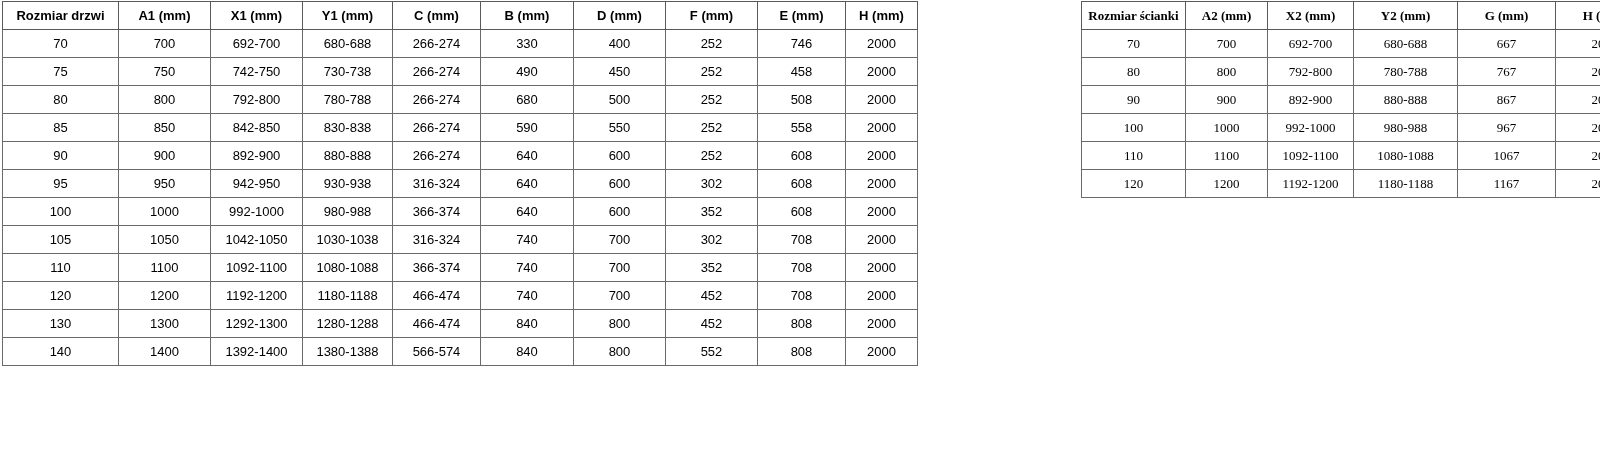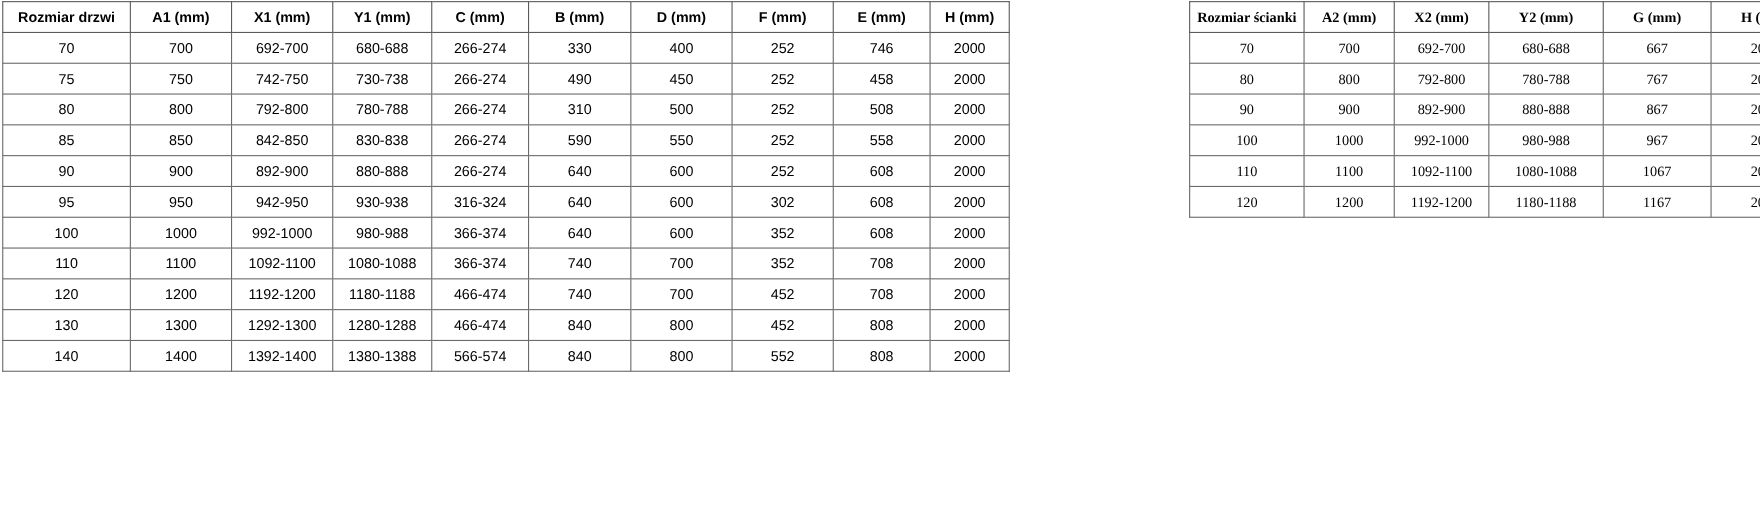--- a/index.html
+++ b/index.html
@@ -107,21 +107,21 @@
             <td>252</td>
             <td>458</td>
             <td>2000</td>
           </tr>
           <tr>
             <td>80</td>
             <td>800</td>
             <td>792-800</td>
             <td>780-788</td>
             <td>266-274</td>
-            <td>310</td>
+            <td>680</td>
             <td>500</td>
             <td>252</td>
             <td>508</td>
             <td>2000</td>
           </tr>
           <tr>
             <td>85</td>
             <td>850</td>
             <td>842-850</td>
             <td>830-838</td>
@@ -159,20 +159,32 @@
           <tr>
             <td>100</td>
             <td>1000</td>
             <td>992-1000</td>
             <td>980-988</td>
             <td>366-374</td>
             <td>640</td>
             <td>600</td>
             <td>352</td>
             <td>608</td>
+            <td>2000</td>
+          </tr>
+          <tr>
+            <td>105</td>
+            <td>1050</td>
+            <td>1042-1050</td>
+            <td>1030-1038</td>
+            <td>316-324</td>
+            <td>740</td>
+            <td>700</td>
+            <td>302</td>
+            <td>708</td>
             <td>2000</td>
           </tr>
           <tr>
             <td>110</td>
             <td>1100</td>
             <td>1092-1100</td>
             <td>1080-1088</td>
             <td>366-374</td>
             <td>740</td>
             <td>700</td>

